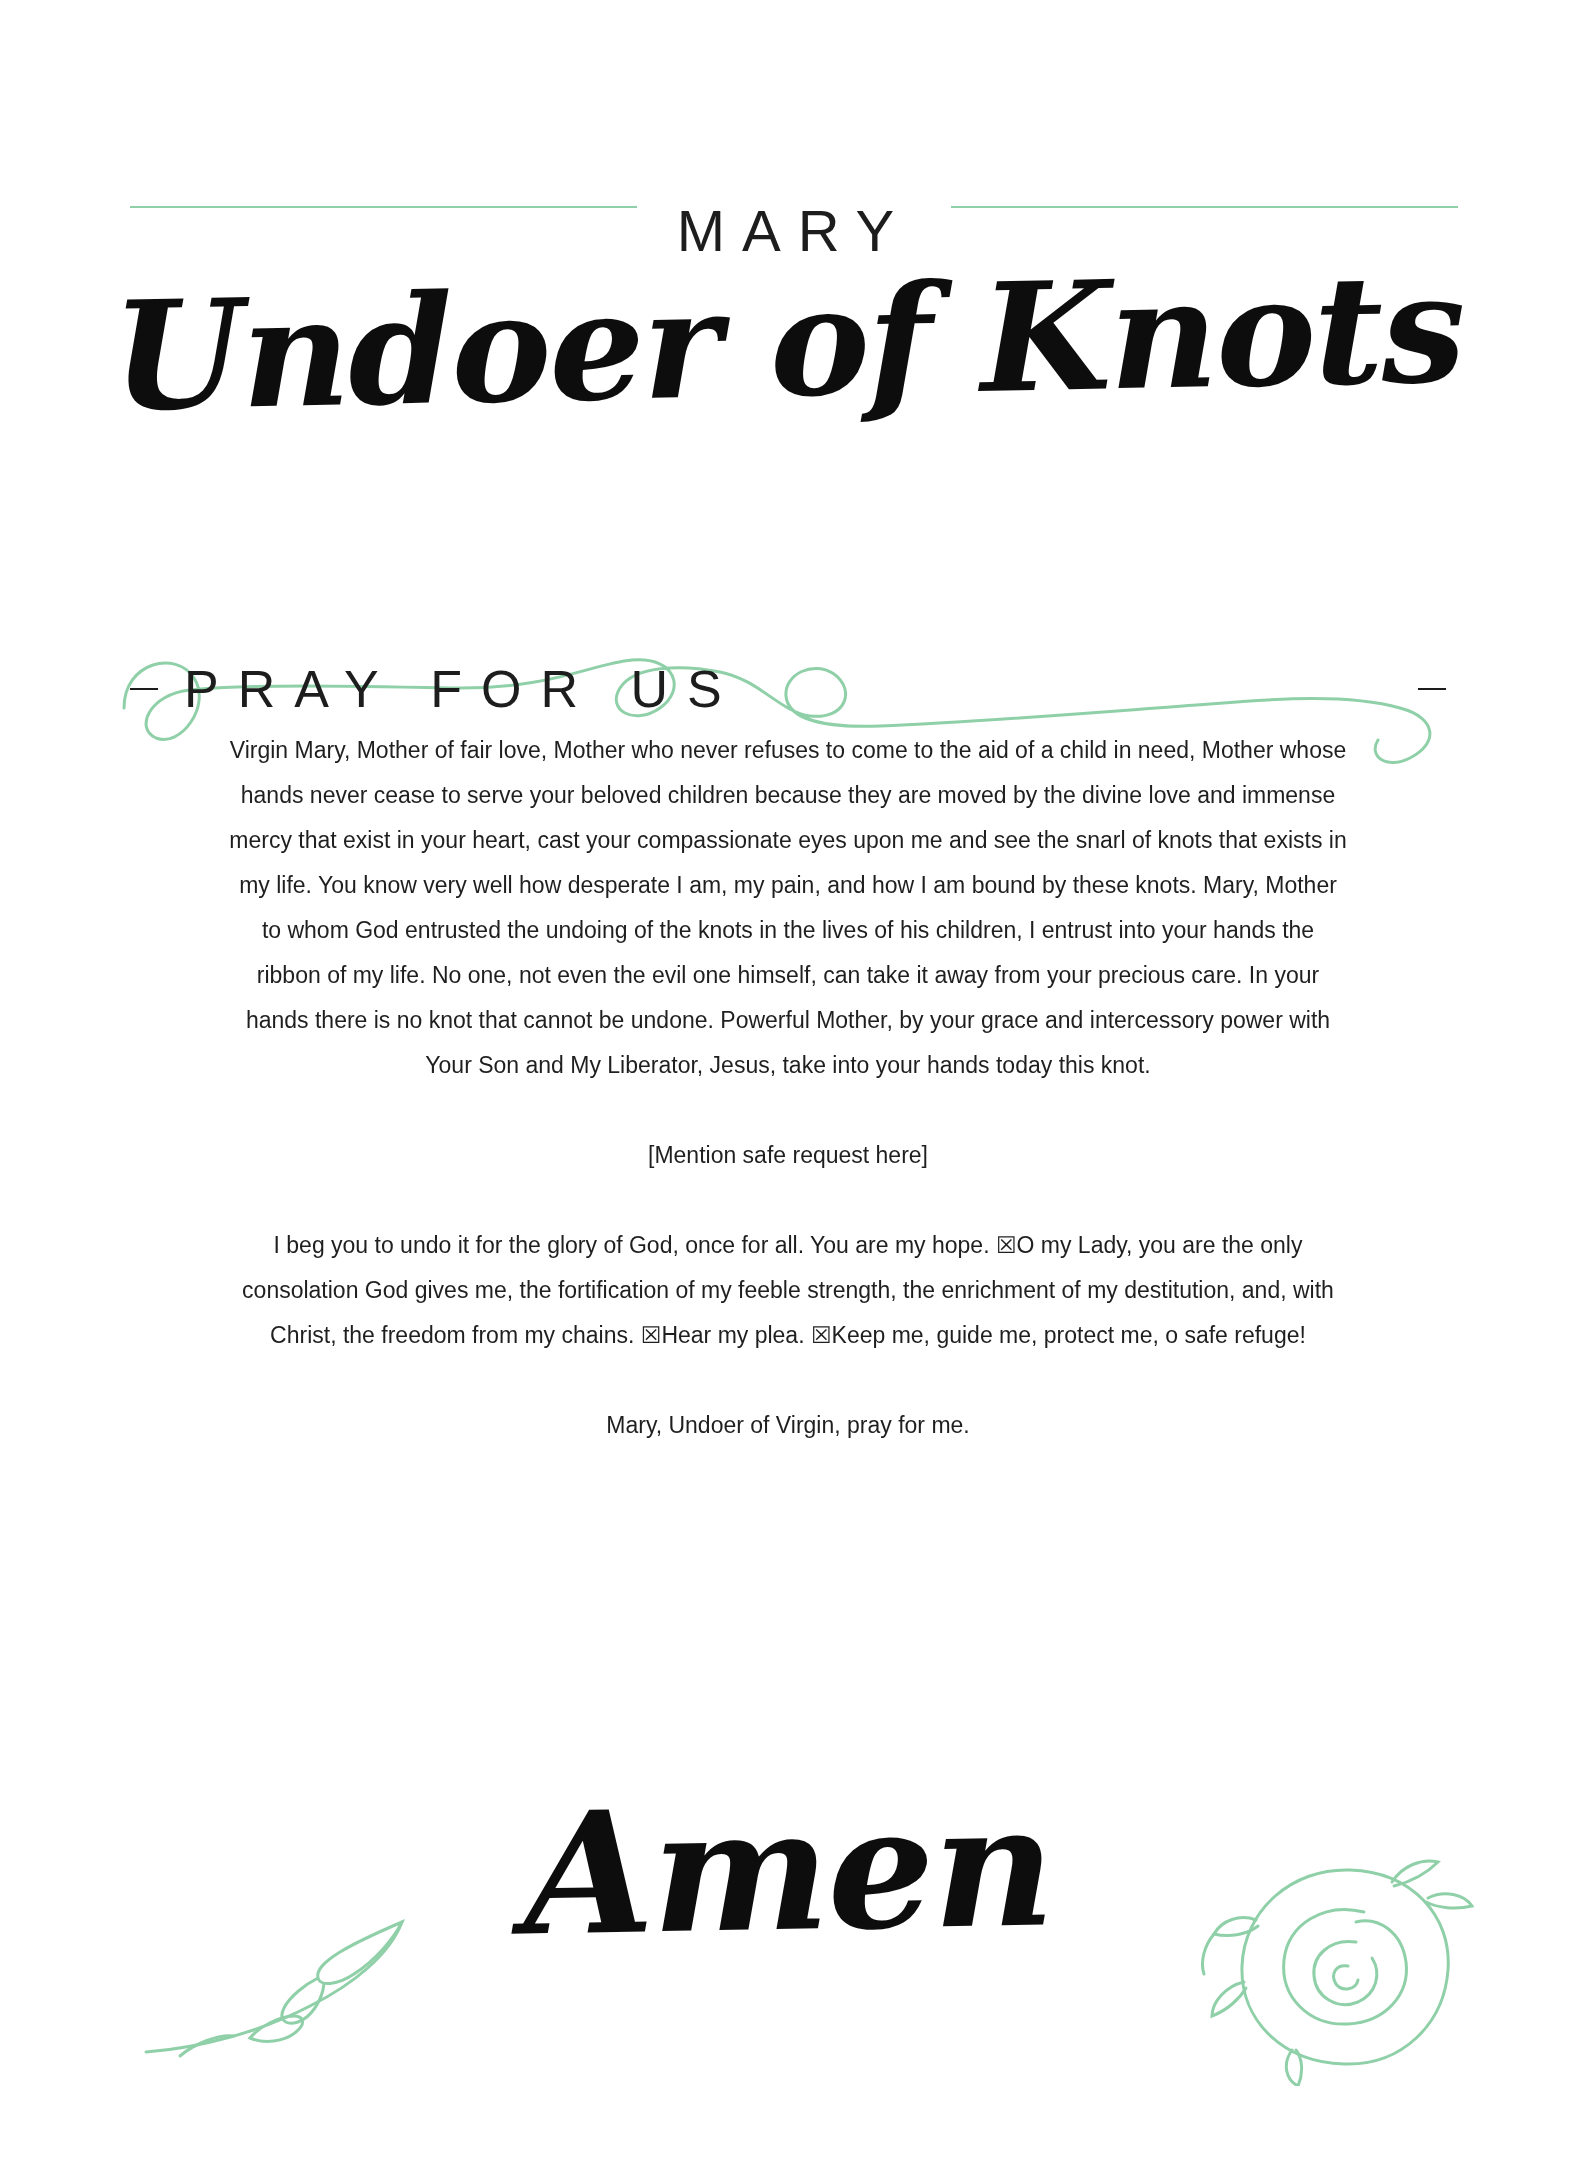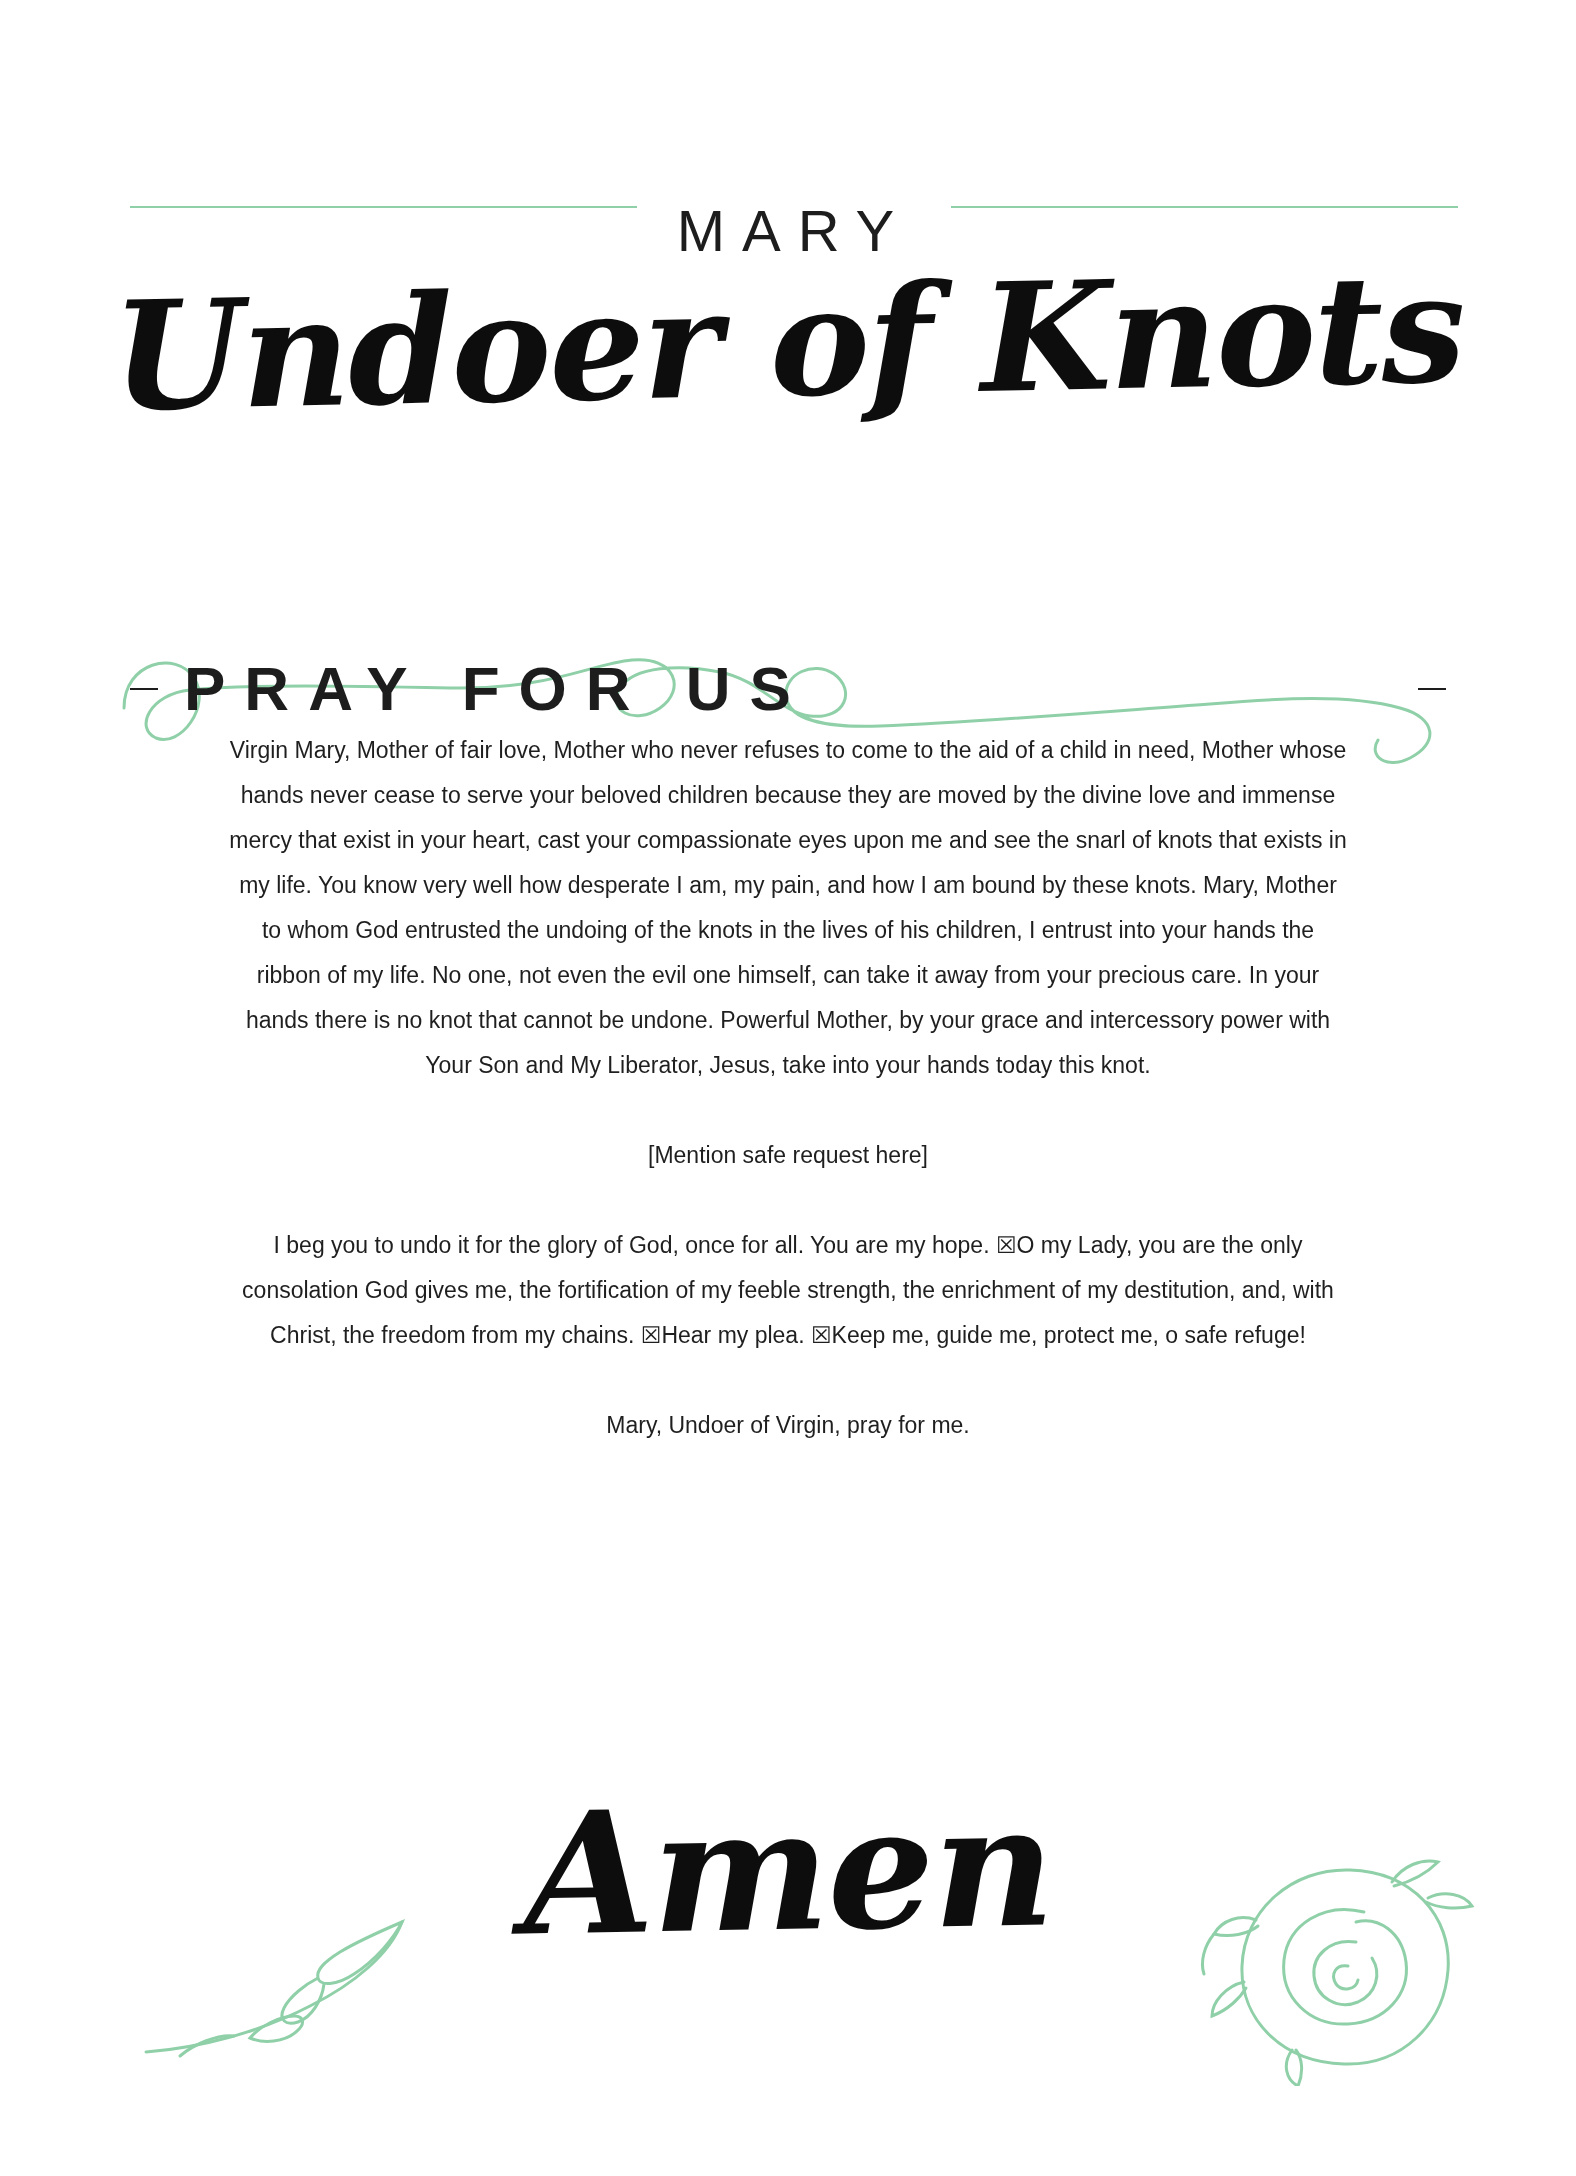--- a/index.html
+++ b/index.html
@@ -100,23 +100,23 @@
     align-items: center;
     justify-content: center;
   }
   .pray-dash {
     flex: 0 0 28px;
     height: 2px;
     background: #1d1d1d;
   }
   .pray-text {
     flex: 0 0 auto;
-    font-size: 62px;
+    font-size: 52px;
     letter-spacing: 19px;
-    font-weight: 700;
+    font-weight: 400;
     color: #1d1d1d;
     padding: 0 26px;
     line-height: 1;
     white-space: nowrap;
   }
   .pray-spacer { flex: 1 1 auto; }
 
   
   .prayer {
     position: absolute;

